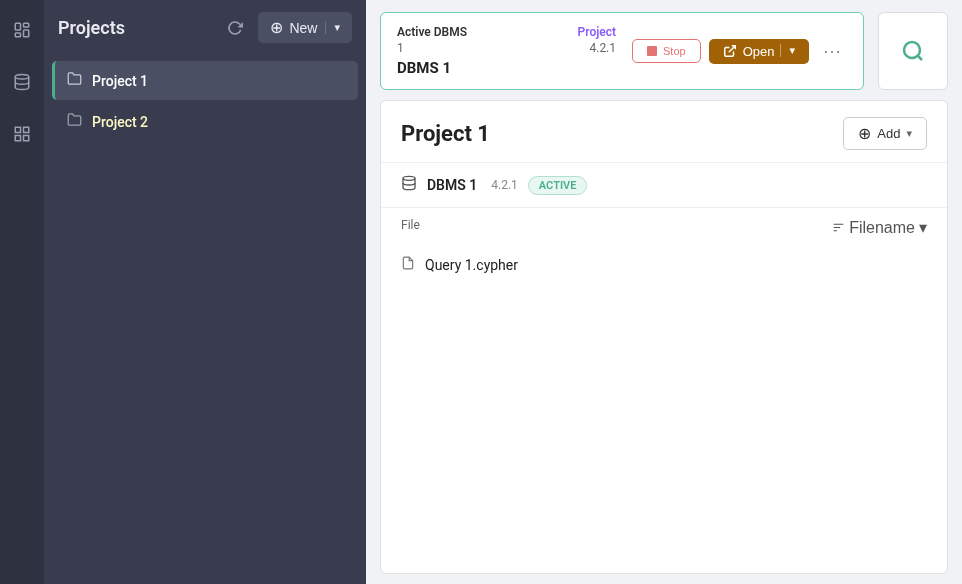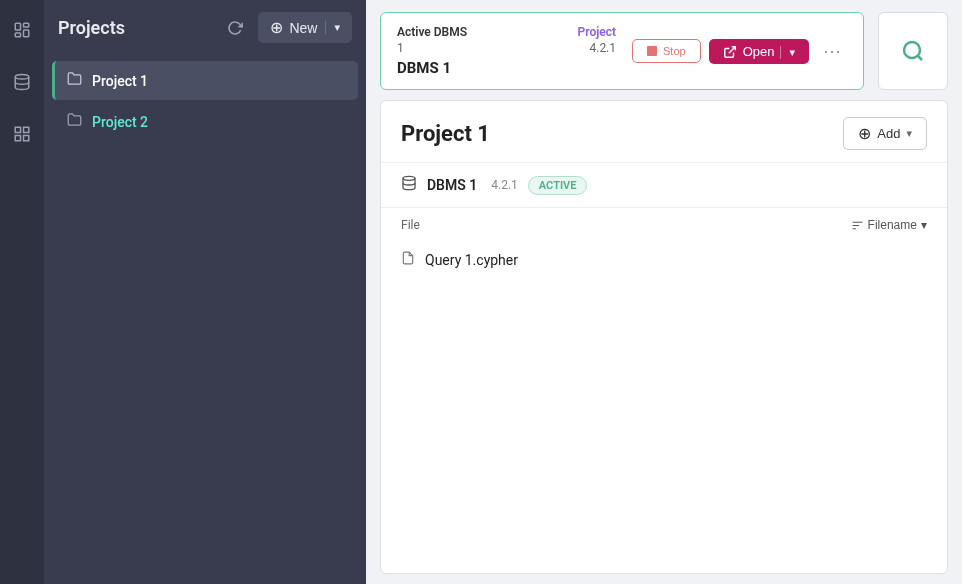--- a/index.html
+++ b/index.html
@@ -78,21 +78,21 @@
       flex-direction: column;
       gap: 2px;
     }
     .sidebar-item {
       display: flex;
       align-items: center;
       gap: 10px;
       padding: 10px 12px;
       border-radius: 5px;
       cursor: pointer;
-      color: #5eead4;
+      color: #fef9c3;
       font-size: 14px;
       font-weight: 500;
       border-left: 3px solid transparent;
     }
     .sidebar-item.active {
       background: #4a4f63;
       border-left: 3px solid #4caf8a;
       color: #fff;
     }
     .folder-icon {
@@ -157,22 +157,22 @@
       font-size: 11px;
       font-weight: 500;
     }
     .btn-stop .stop-icon {
       width: 10px; height: 10px;
       background: #e57373;
       border-radius: 1px;
       display: inline-block;
     }
     .btn-open {
-      display: flex; align-items: flex-end; gap: 6px;
-      background: #be185d;
+      display: flex; align-items: flex-start; gap: 6px;
+      background: #a16207;
       border: none;
       color: #fff;
       padding: 5px 14px;
       border-radius: 5px;
       cursor: pointer;
       font-size: 13px;
       font-weight: 500;
     }
     .btn-open .chevron-open {
       border-left: 1px solid rgba(255,255,255,0.4);
@@ -273,21 +273,21 @@
       display: flex;
       justify-content: space-between;
       padding: 10px 20px 6px 20px;
       color: #666;
       font-size: 12px;
     }
     .sort-btn {
       background: none;
       border: none;
       color: #555;
-      font-size: 12px;
+      font-size: 16px;
       cursor: pointer;
       display: flex; align-items: center; gap: 4px;
     }
     .file-list {
       padding: 4px 0;
     }
     .file-item {
       display: flex;
       align-items: center;
       gap: 10px;

